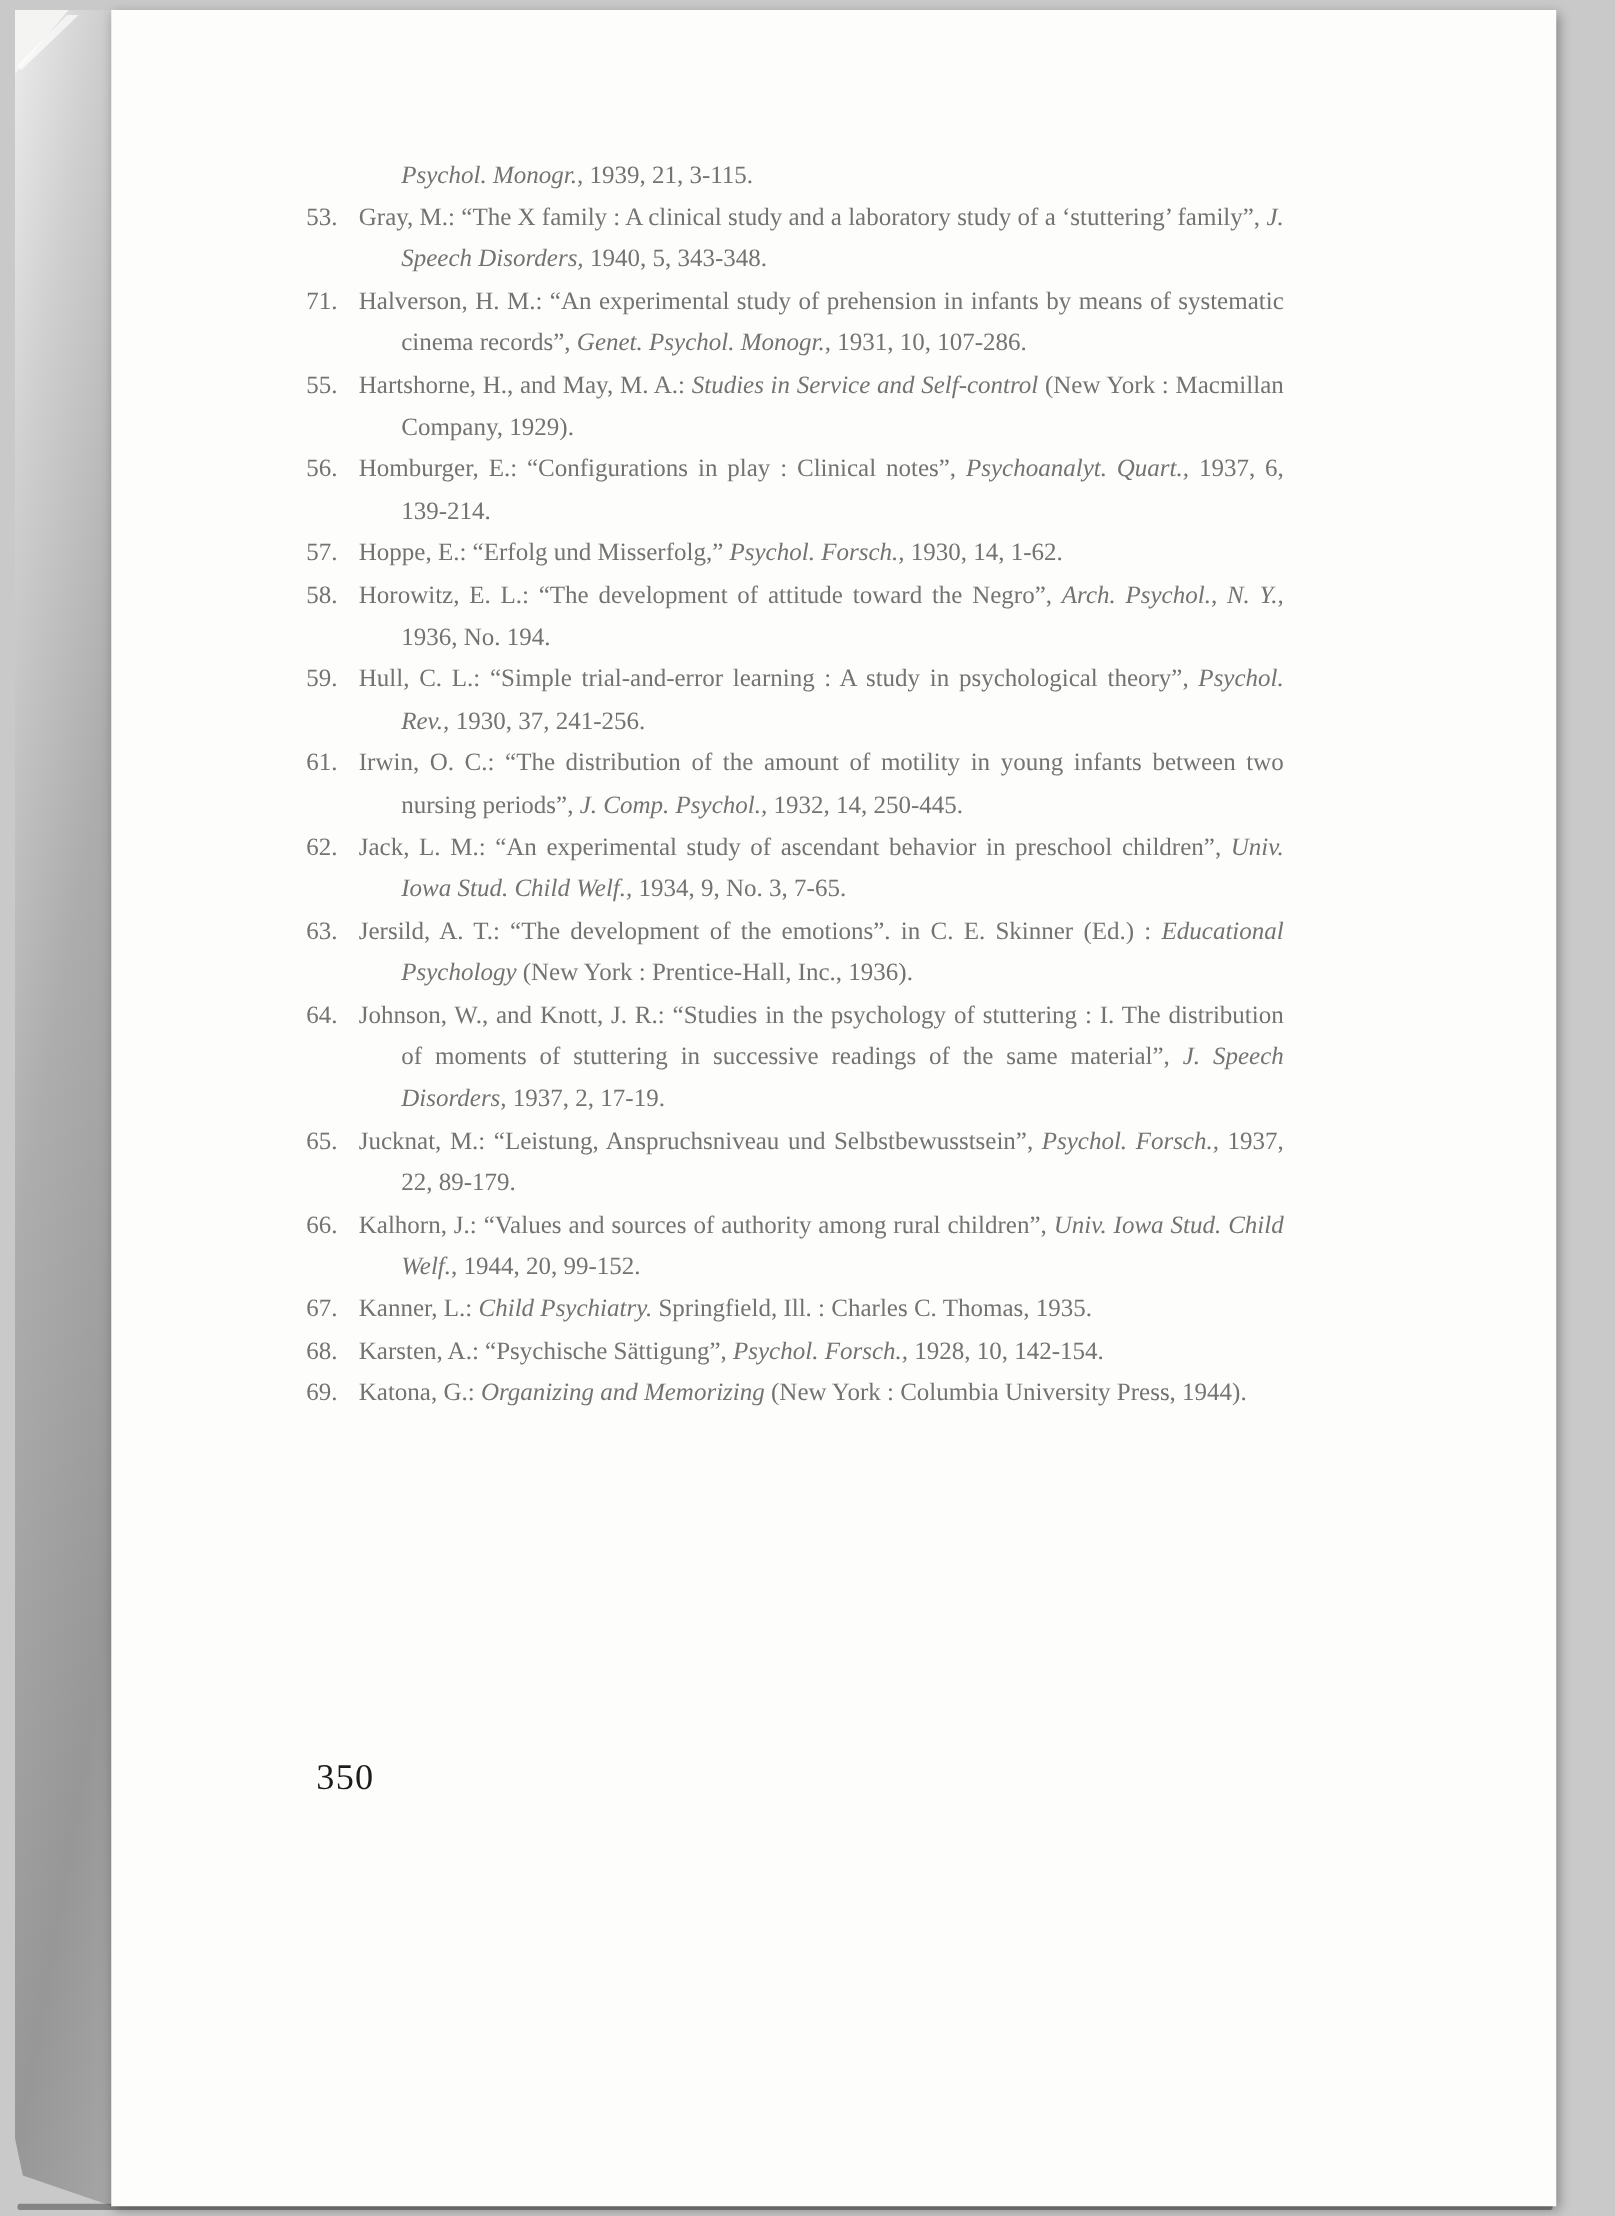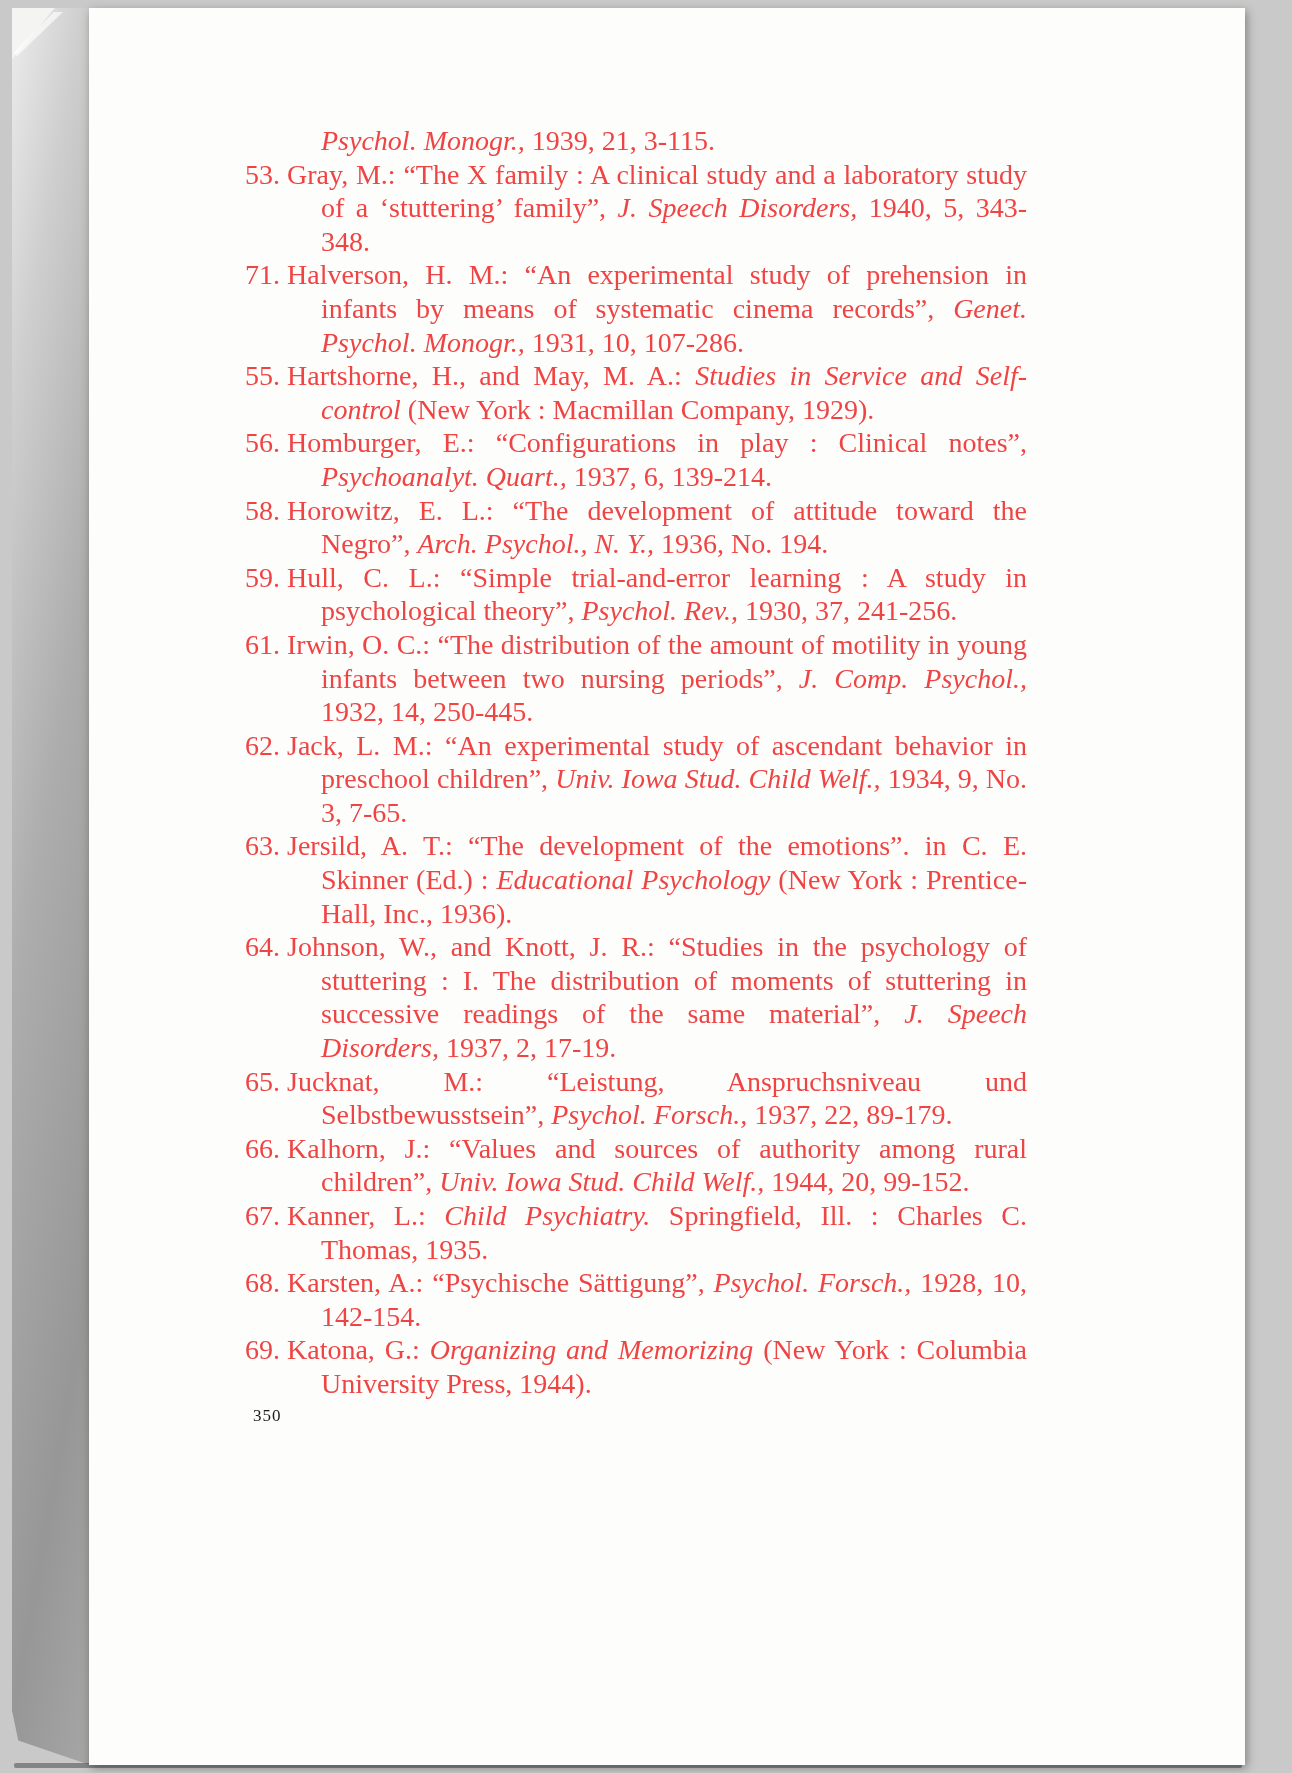--- a/index.html
+++ b/index.html
@@ -62,23 +62,23 @@
     width: 1156px;
     height: 1757px;
     background: #fdfdfb;
     box-shadow: 2px 3px 9px rgba(0,0,0,0.35);
   }
   .text-block {
     position: absolute;
     left: 156px;
     top: 116px;
     width: 782px;
-    font-size: 28px;
+    font-size: 20px;
     line-height: 33.6px;
-    color: #ef4444;
+    color: #737373;
     text-align: justify;
   }
   p.ref {
     margin: 0;
     padding-left: 76px;
     text-indent: -76px;
   }
   p.ref.cont {
     text-indent: 0;
   }
@@ -87,40 +87,41 @@
     width: 42px;
     text-indent: 0;
   }
   span.it {
     font-style: italic;
   }
   .page-number {
     position: absolute;
     left: 164px;
     top: 1398px;
-    font-size: 17px;
+    font-size: 29px;
     color: #1c1c1c;
     letter-spacing: 1px;
   }
 </style>
 </head>
 <body>
 
 <div class="corner-paper"></div>
 <div class="book-spine"></div>
 <div class="spine-highlight"></div>
 <div class="bottom-edge"></div>
 
 <div class="page">
   <div class="text-block">
       <p class="ref cont"><span class="it">Psychol. Monogr.,</span><span> 1939, 21, 3-115.</span></p>
       <p class="ref"><span class="num">53.</span><span>Gray, M.: “The X family :  A clinical study and a laboratory study of a ‘stuttering’ family”, </span><span class="it">J. Speech Disorders,</span><span> 1940, 5, 343-348.</span></p>
       <p class="ref"><span class="num">71.</span><span>Halverson, H. M.:  “An experimental study of prehension in infants by means of systematic cinema records”, </span><span class="it">Genet. Psychol. Monogr.,</span><span> 1931, 10, 107-286.</span></p>
       <p class="ref"><span class="num">55.</span><span>Hartshorne, H., and May, M. A.: </span><span class="it">Studies in Service and Self-control</span><span> (New York :  Macmillan Company, 1929).</span></p>
       <p class="ref"><span class="num">56.</span><span>Homburger, E.: “Configurations in play : Clinical notes”, </span><span class="it">Psychoanalyt. Quart.,</span><span> 1937, 6, 139-214.</span></p>
+      <p class="ref"><span class="num">57.</span><span>Hoppe, E.: “Erfolg und Misserfolg,” </span><span class="it">Psychol. Forsch.,</span><span> 1930, 14, 1-62.</span></p>
       <p class="ref"><span class="num">58.</span><span>Horowitz, E. L.: “The development of attitude toward the Negro”, </span><span class="it">Arch. Psychol., N. Y.,</span><span> 1936, No. 194.</span></p>
       <p class="ref"><span class="num">59.</span><span>Hull, C. L.: “Simple trial-and-error learning : A study in psychological theory”, </span><span class="it">Psychol. Rev.,</span><span> 1930, 37, 241-256.</span></p>
       <p class="ref"><span class="num">61.</span><span>Irwin, O. C.: “The distribution of the amount of motility in young infants between two nursing periods”, </span><span class="it">J. Comp. Psychol.,</span><span> 1932, 14, 250-445.</span></p>
       <p class="ref"><span class="num">62.</span><span>Jack, L. M.: “An experimental study of ascendant behavior in preschool children”, </span><span class="it">Univ. Iowa Stud. Child Welf.,</span><span> 1934, 9, No. 3, 7-65.</span></p>
       <p class="ref"><span class="num">63.</span><span>Jersild, A. T.: “The development of the emotions”. in C. E. Skinner (Ed.) : </span><span class="it">Educational Psychology</span><span> (New York : Prentice-Hall, Inc., 1936).</span></p>
       <p class="ref"><span class="num">64.</span><span>Johnson, W., and Knott, J. R.:  “Studies in the psychology of stuttering : I. The distribution of moments of stuttering in successive readings of the same material”, </span><span class="it">J. Speech Disorders,</span><span> 1937, 2, 17-19.</span></p>
       <p class="ref"><span class="num">65.</span><span>Jucknat, M.:  “Leistung, Anspruchsniveau und Selbstbewusstsein”, </span><span class="it">Psychol. Forsch.,</span><span> 1937, 22, 89-179.</span></p>
       <p class="ref"><span class="num">66.</span><span>Kalhorn, J.:  “Values and sources of authority among rural children”, </span><span class="it">Univ. Iowa Stud. Child Welf.,</span><span> 1944, 20, 99-152.</span></p>
       <p class="ref"><span class="num">67.</span><span>Kanner, L.: </span><span class="it">Child Psychiatry.</span><span> Springfield, Ill. :  Charles C. Thomas, 1935.</span></p>
       <p class="ref"><span class="num">68.</span><span>Karsten, A.:  “Psychische Sättigung”, </span><span class="it">Psychol. Forsch.,</span><span> 1928, 10, 142-154.</span></p>

